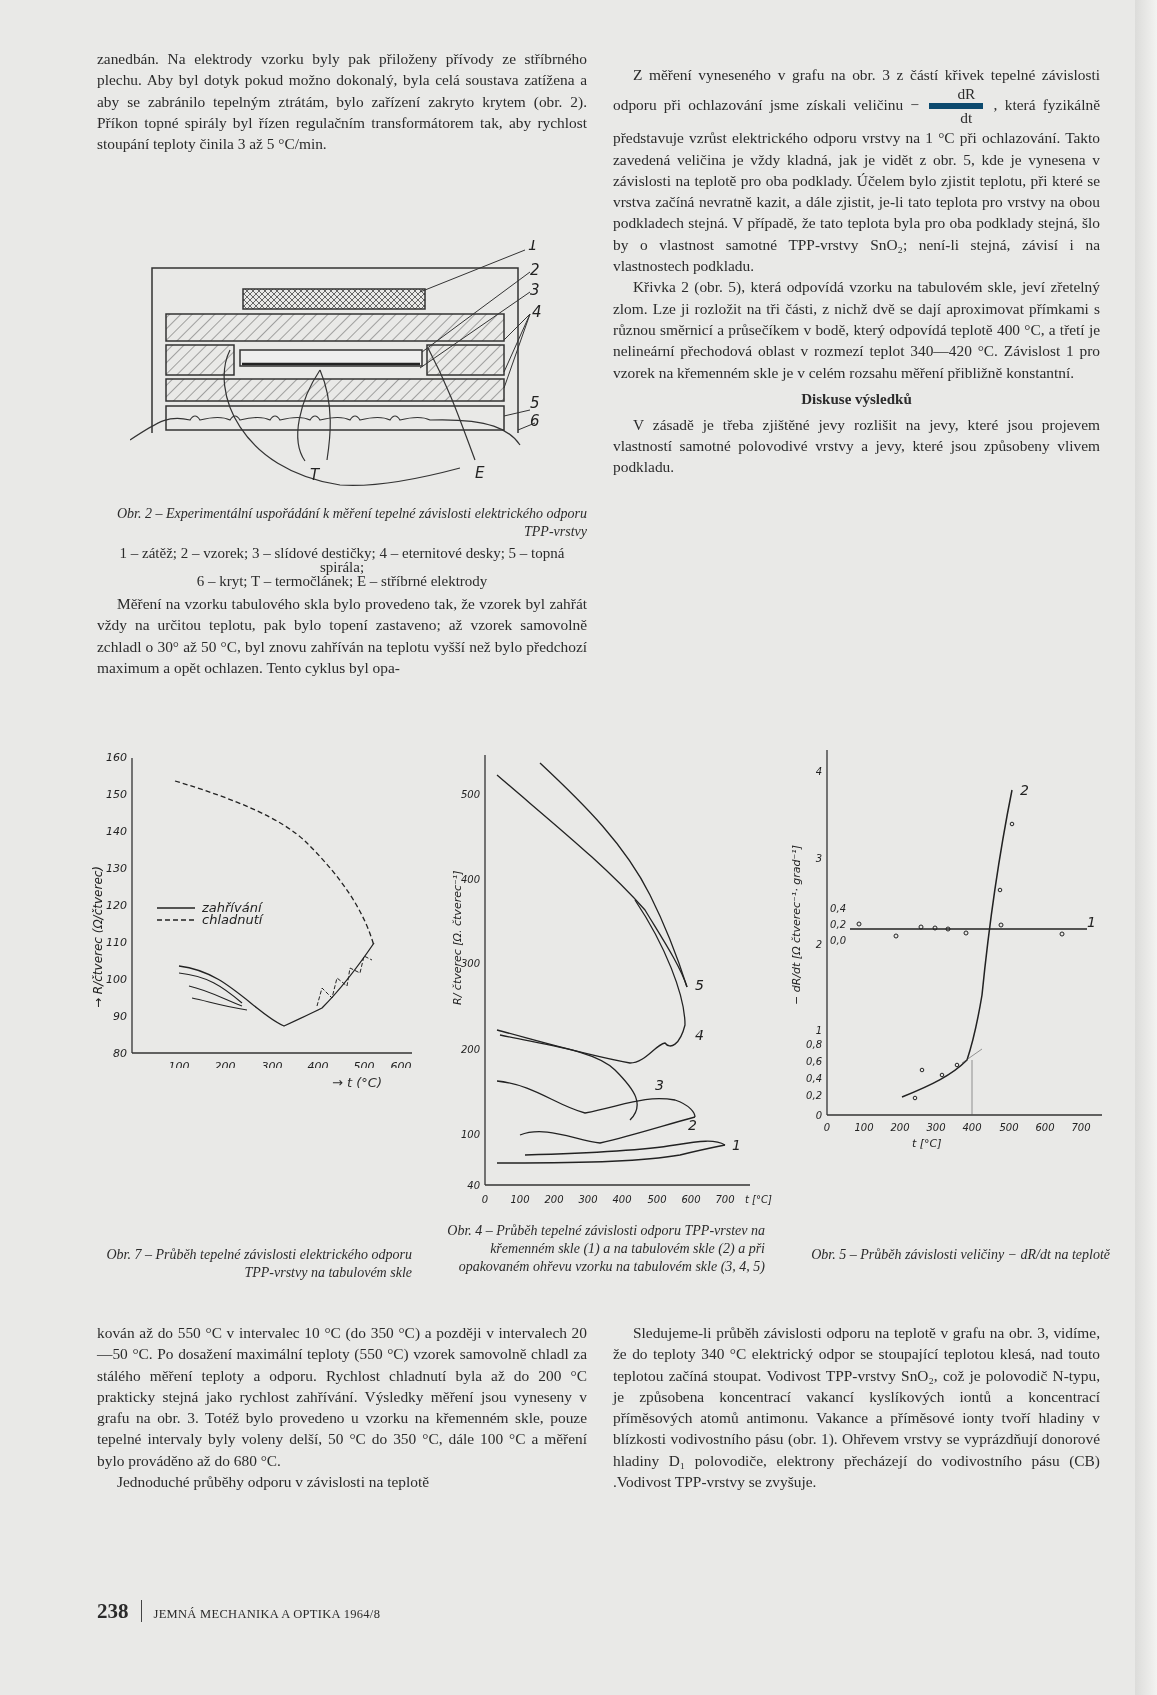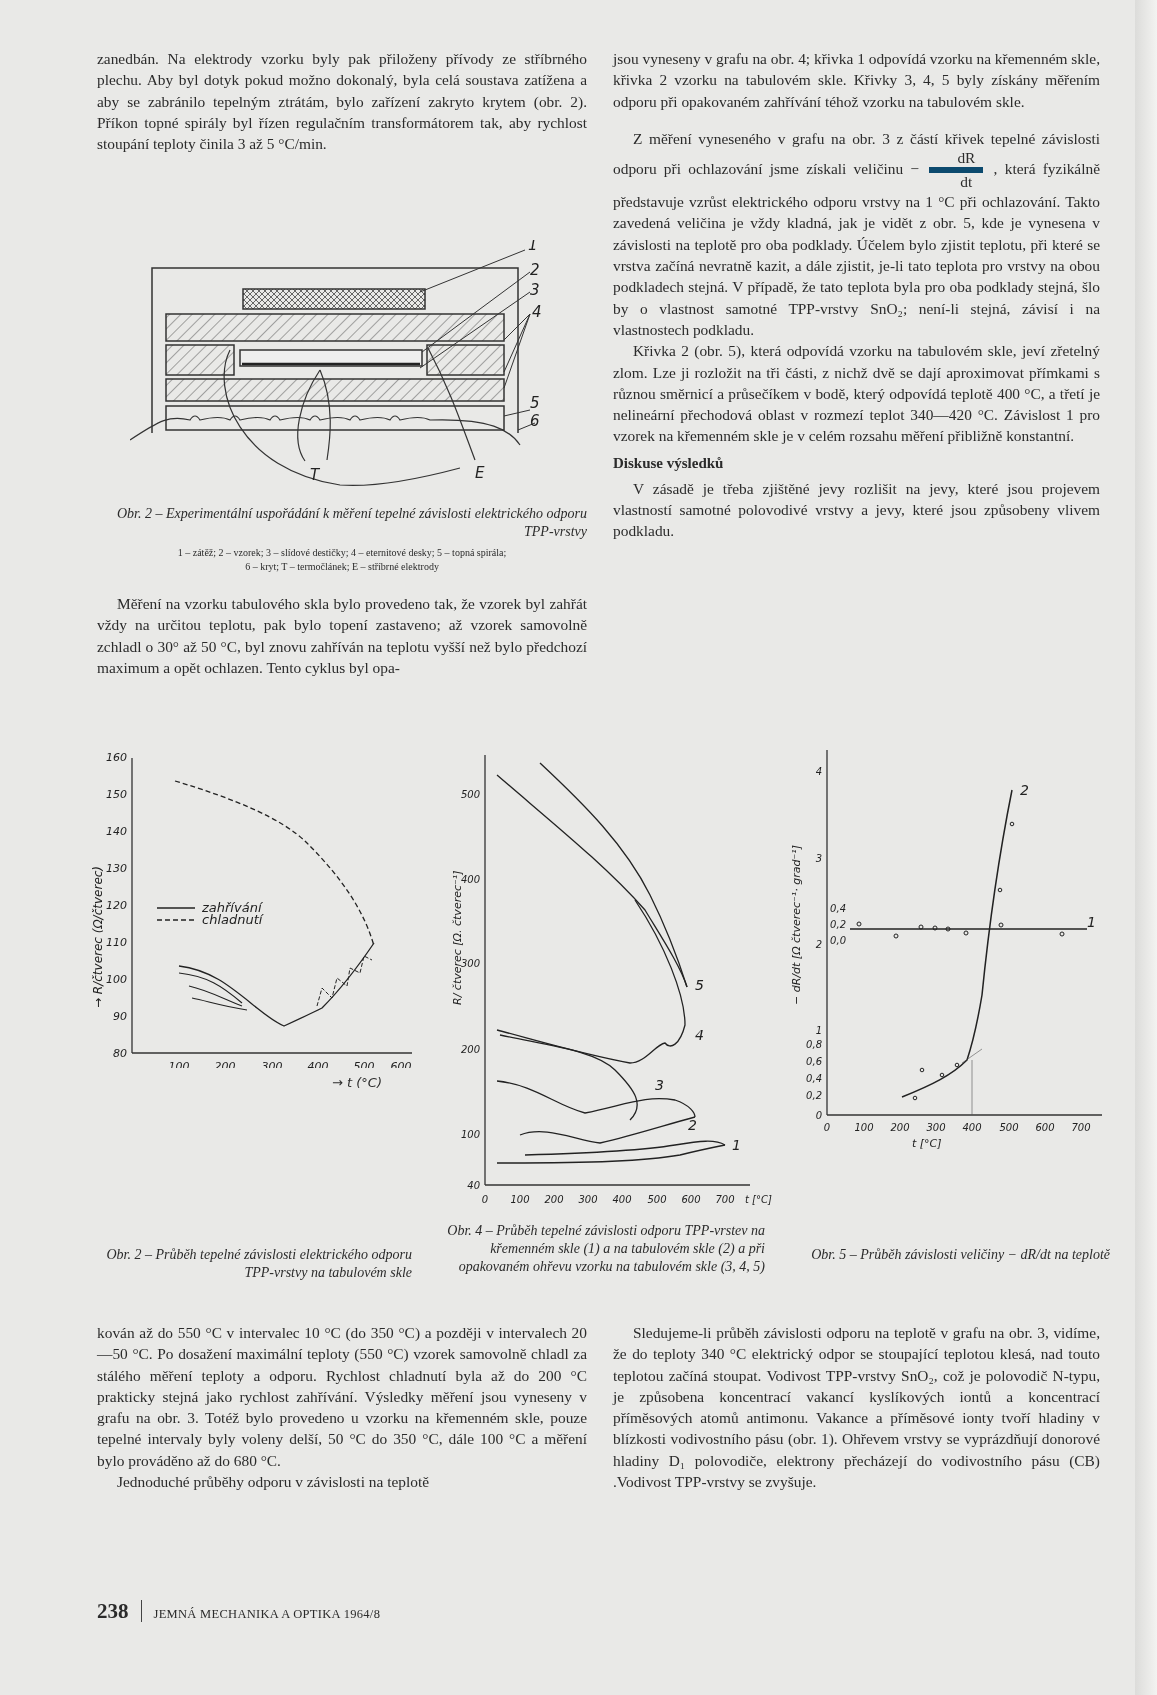--- a/index.html
+++ b/index.html
@@ -14,24 +14,24 @@
   .col-left { left: 97px; top: 48px; width: 490px; }
   .col-right { left: 613px; top: 48px; width: 487px; }
   p.body {
     margin: 0; font-size: 15.4px; line-height: 21.3px; text-align: justify;
     font-family: "Liberation Serif", "DejaVu Serif", serif;
   }
   p.indent { text-indent: 20px; }
   .frac { display: inline-block; vertical-align: middle; text-align: center; margin: 0 3px; line-height: 18px; }
   .frac span { display: block; }
   .frac .num { border-bottom: 6px solid #0c4a6e; padding: 0 8px; }
-  h3.section { margin: 8px 0 6px; font-size: 15px; font-weight: bold; font-family: "Liberation Serif", serif; }
+  h3.section { margin: 8px 0 6px; text-align: center; font-size: 15px; font-weight: bold; font-family: "Liberation Serif", serif; }
   .figure { position: absolute; }
   .caption { font-family: "Liberation Serif", serif; font-style: italic; font-size: 14px; line-height: 18px; text-align: right; }
-  .legendnote { font-family: "Liberation Serif", serif; font-size: 10px; line-height: 14px; text-align: center; }
+  .legendnote { font-family: "Liberation Serif", serif; font-size: 15px; line-height: 14px; text-align: center; }
   .footer { position: absolute; left: 97px; top: 1599px; font-family: "Liberation Serif", serif; text-align: right; }
   .footer .pageno { font-weight: bold; font-size: 21px; }
   .footer .sep { display: inline-block; width: 1px; height: 22px; background: #444; margin: 0 8px; vertical-align: -4px; }
   .footer .journal { font-size: 12.5px; letter-spacing: 0.3px; }
   svg text { font-family: "DejaVu Sans", sans-serif; font-style: italic; fill: #222; }
 </style>
 </head>
 <body>
 
 <div class="page-edge"></div>
@@ -243,31 +243,30 @@
         <circle cx="230" cy="79" r="1.8"></circle>
         <circle cx="218" cy="145" r="1.8"></circle>
     </g>
     <g font-size="14">
       <text x="305" y="182">1</text>
       <text x="238" y="50">2</text>
     </g>
   </svg>
 </div>
 
-<div class="figure caption" style="left:82px; top:1246px; width:330px;">Obr. 2 – Průběh tepelné závislosti elektrického odporu TPP-vrstvy na tabulovém skle</div>
+<div class="figure caption" style="left:82px; top:1246px; width:330px;">Obr. 7 – Průběh tepelné závislosti elektrického odporu TPP-vrstvy na tabulovém skle</div>
 <div class="figure caption" style="left:435px; top:1222px; width:330px;">Obr. 4 – Průběh tepelné závislosti odporu TPP-vrstev na křemenném skle (1) a na tabulovém skle (2) a při opakovaném ohřevu vzorku na tabulovém skle (3, 4, 5)</div>
 <div class="figure caption" style="left:780px; top:1246px; width:330px;">Obr. 5 – Průběh závislosti veličiny − dR/dt na teplotě</div>
 
 <div class="col" style="left:97px; top:1322px; width:490px;">
   <p class="body">kován až do 550 °C v intervalec 10 °C (do 350 °C) a později v intervalech 20—50 °C. Po dosažení maximální teploty (550 °C) vzorek samovolně chladl za stálého měření teploty a odporu. Rychlost chladnutí byla až do 200 °C prakticky stejná jako rychlost zahřívání. Výsledky měření jsou vyneseny v grafu na obr. 3. Totéž bylo provedeno u vzorku na křemenném skle, pouze tepelné intervaly byly voleny delší, 50 °C do 350 °C, dále 100 °C a měření bylo prováděno až do 680 °C.</p>
   <p class="body indent">Jednoduché průběhy odporu v závislosti na teplotě</p>
 </div>
 
 <div class="col col-right">
-  <p class="body">jsou vyneseny v grafu na obr. 4; křivka 1 odpovídá vzorku na křemenném skle, křivka 2 vzorku na tabulovém skle. Křivky 3, 4, 5 byly získány měřením odporu při opakovaném zahřívání téhož vzorku na tabulovém skle.</p>
   <p class="body indent" style="margin-top:16px;">
     <span>Z měření vyneseného v grafu na obr. 3 z částí křivek tepelné závislosti odporu při ochlazování jsme získali veličinu −</span>
     <span class="frac">
       <span class="num">dR</span>
       <span class="den">dt</span>
     </span>
     <span>, která fyzikálně představuje vzrůst elektrického odporu vrstvy na 1 °C při ochlazování. Takto zavedená veličina je vždy kladná, jak je vidět z obr. 5, kde je vynesena v závislosti na teplotě pro oba podklady. Účelem bylo zjistit teplotu, při které se vrstva začíná nevratně kazit, a dále zjistit, je-li tato teplota pro vrstvy na obou podkladech stejná. V případě, že tato teplota byla pro oba podklady stejná, šlo by o vlastnost samotné TPP-vrstvy SnO₂; není-li stejná, závisí i na vlastnostech podkladu.</span>
   </p>
   <p class="body indent">Křivka 2 (obr. 5), která odpovídá vzorku na tabulovém skle, jeví zřetelný zlom. Lze ji rozložit na tři části, z nichž dvě se dají aproximovat přímkami s různou směrnicí a průsečíkem v bodě, který odpovídá teplotě 400 °C, a třetí je nelineární přechodová oblast v rozmezí teplot 340—420 °C. Závislost 1 pro vzorek na křemenném skle je v celém rozsahu měření přibližně konstantní.</p>
   <h3 class="section">Diskuse výsledků</h3>

